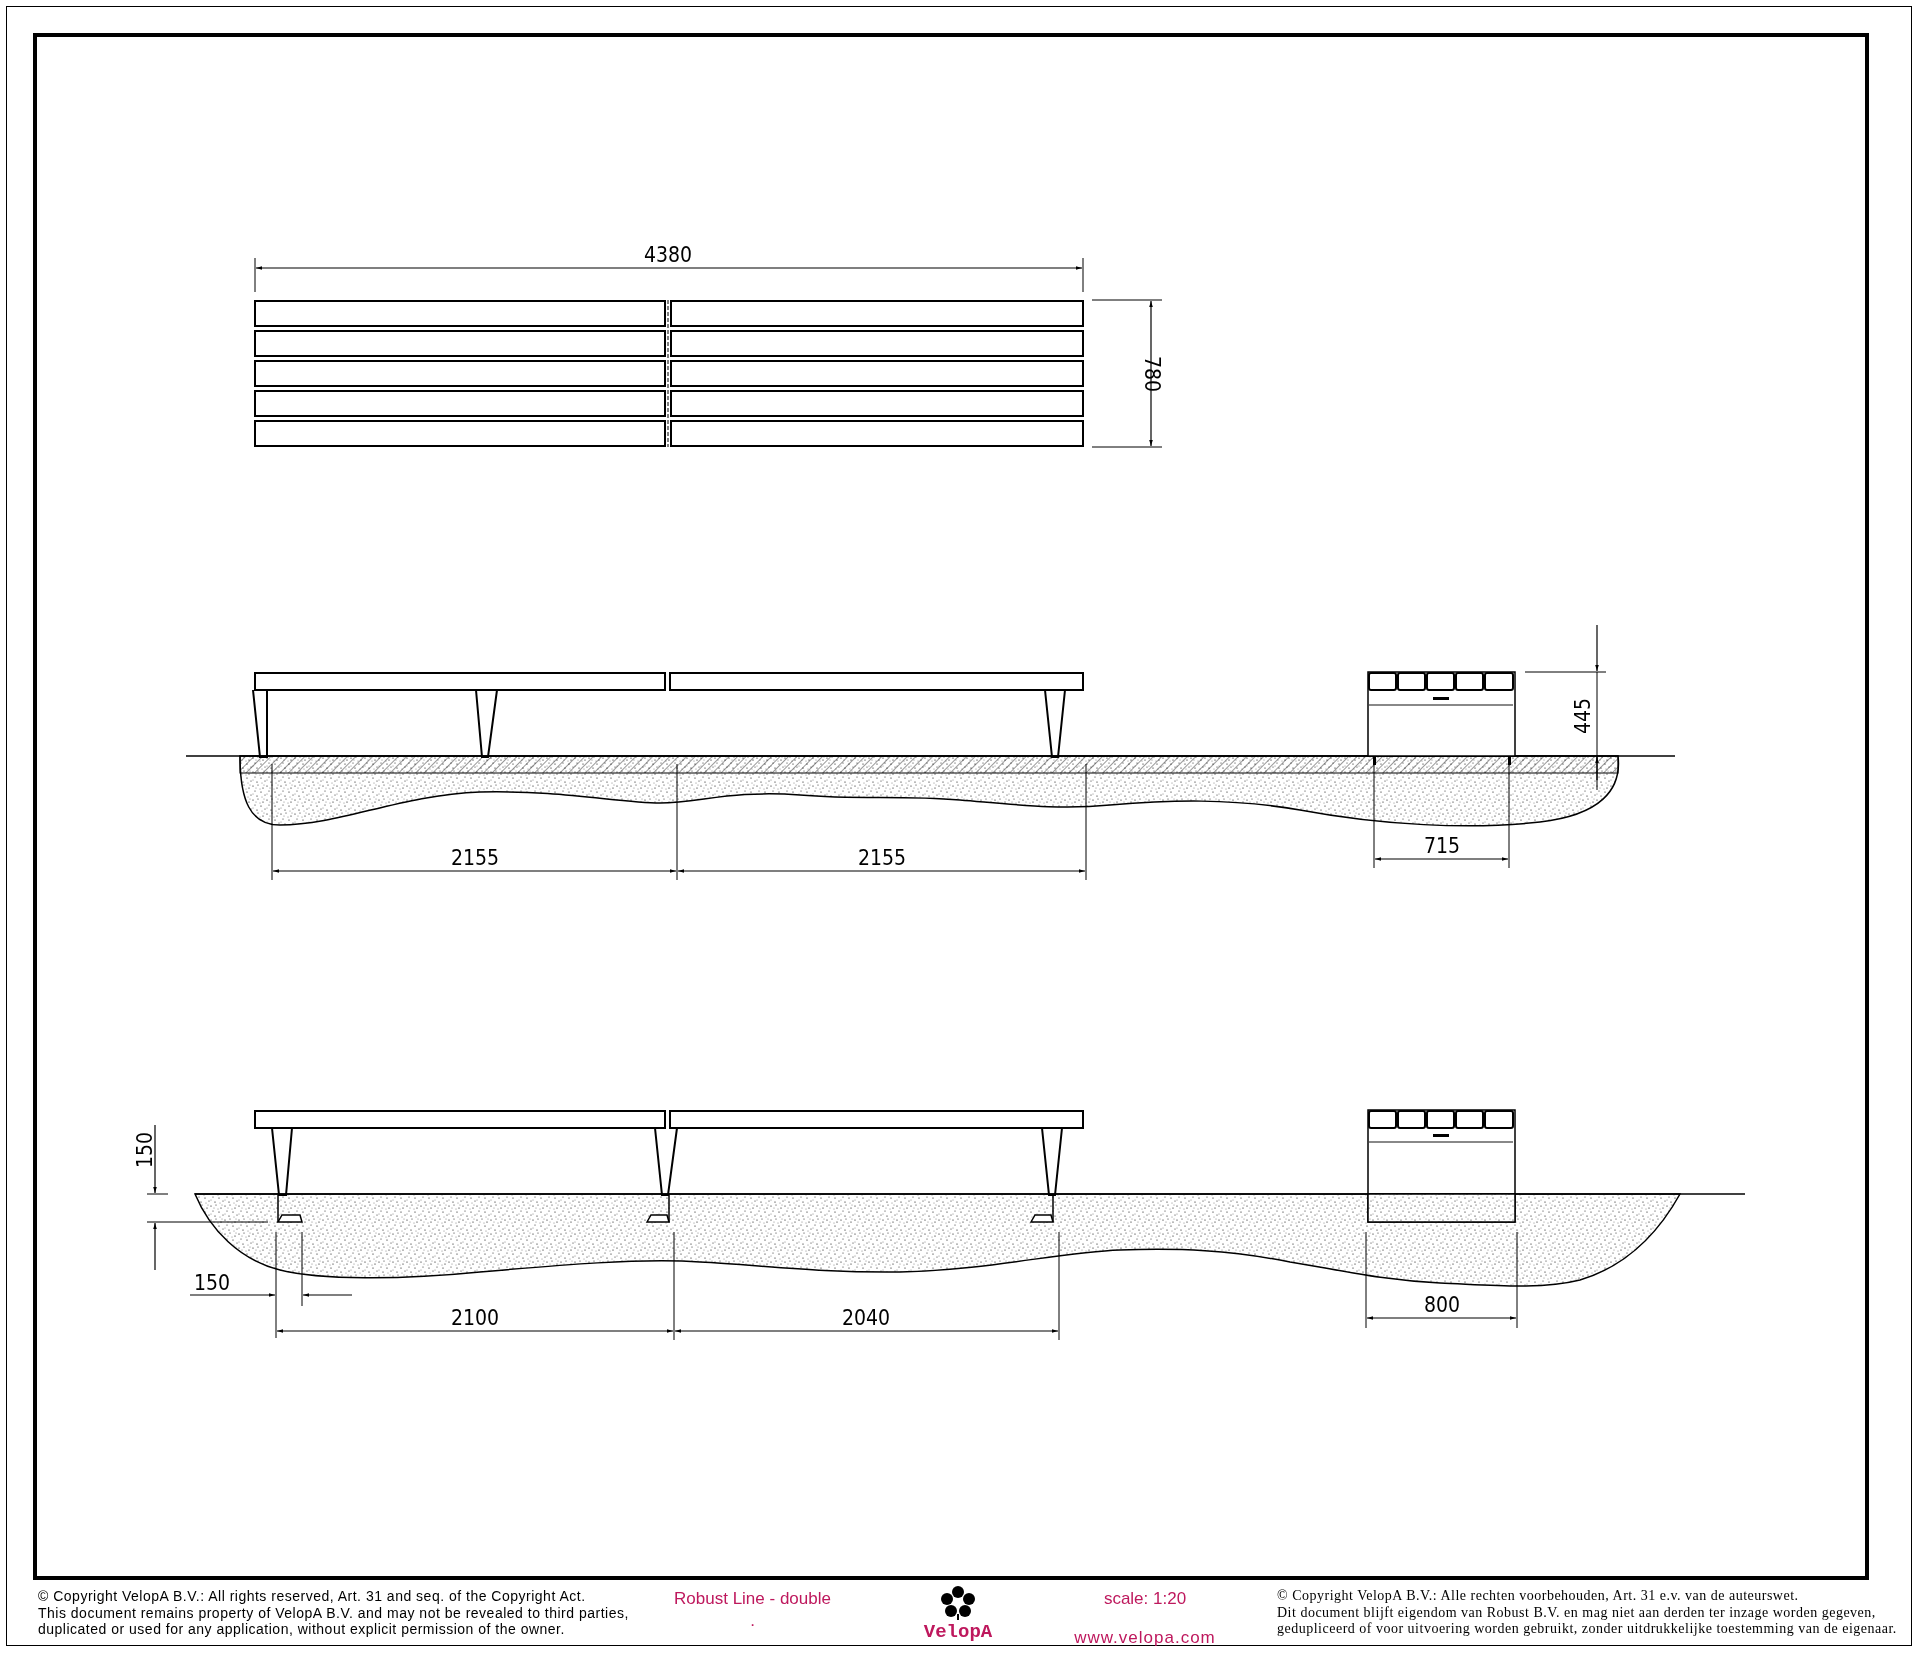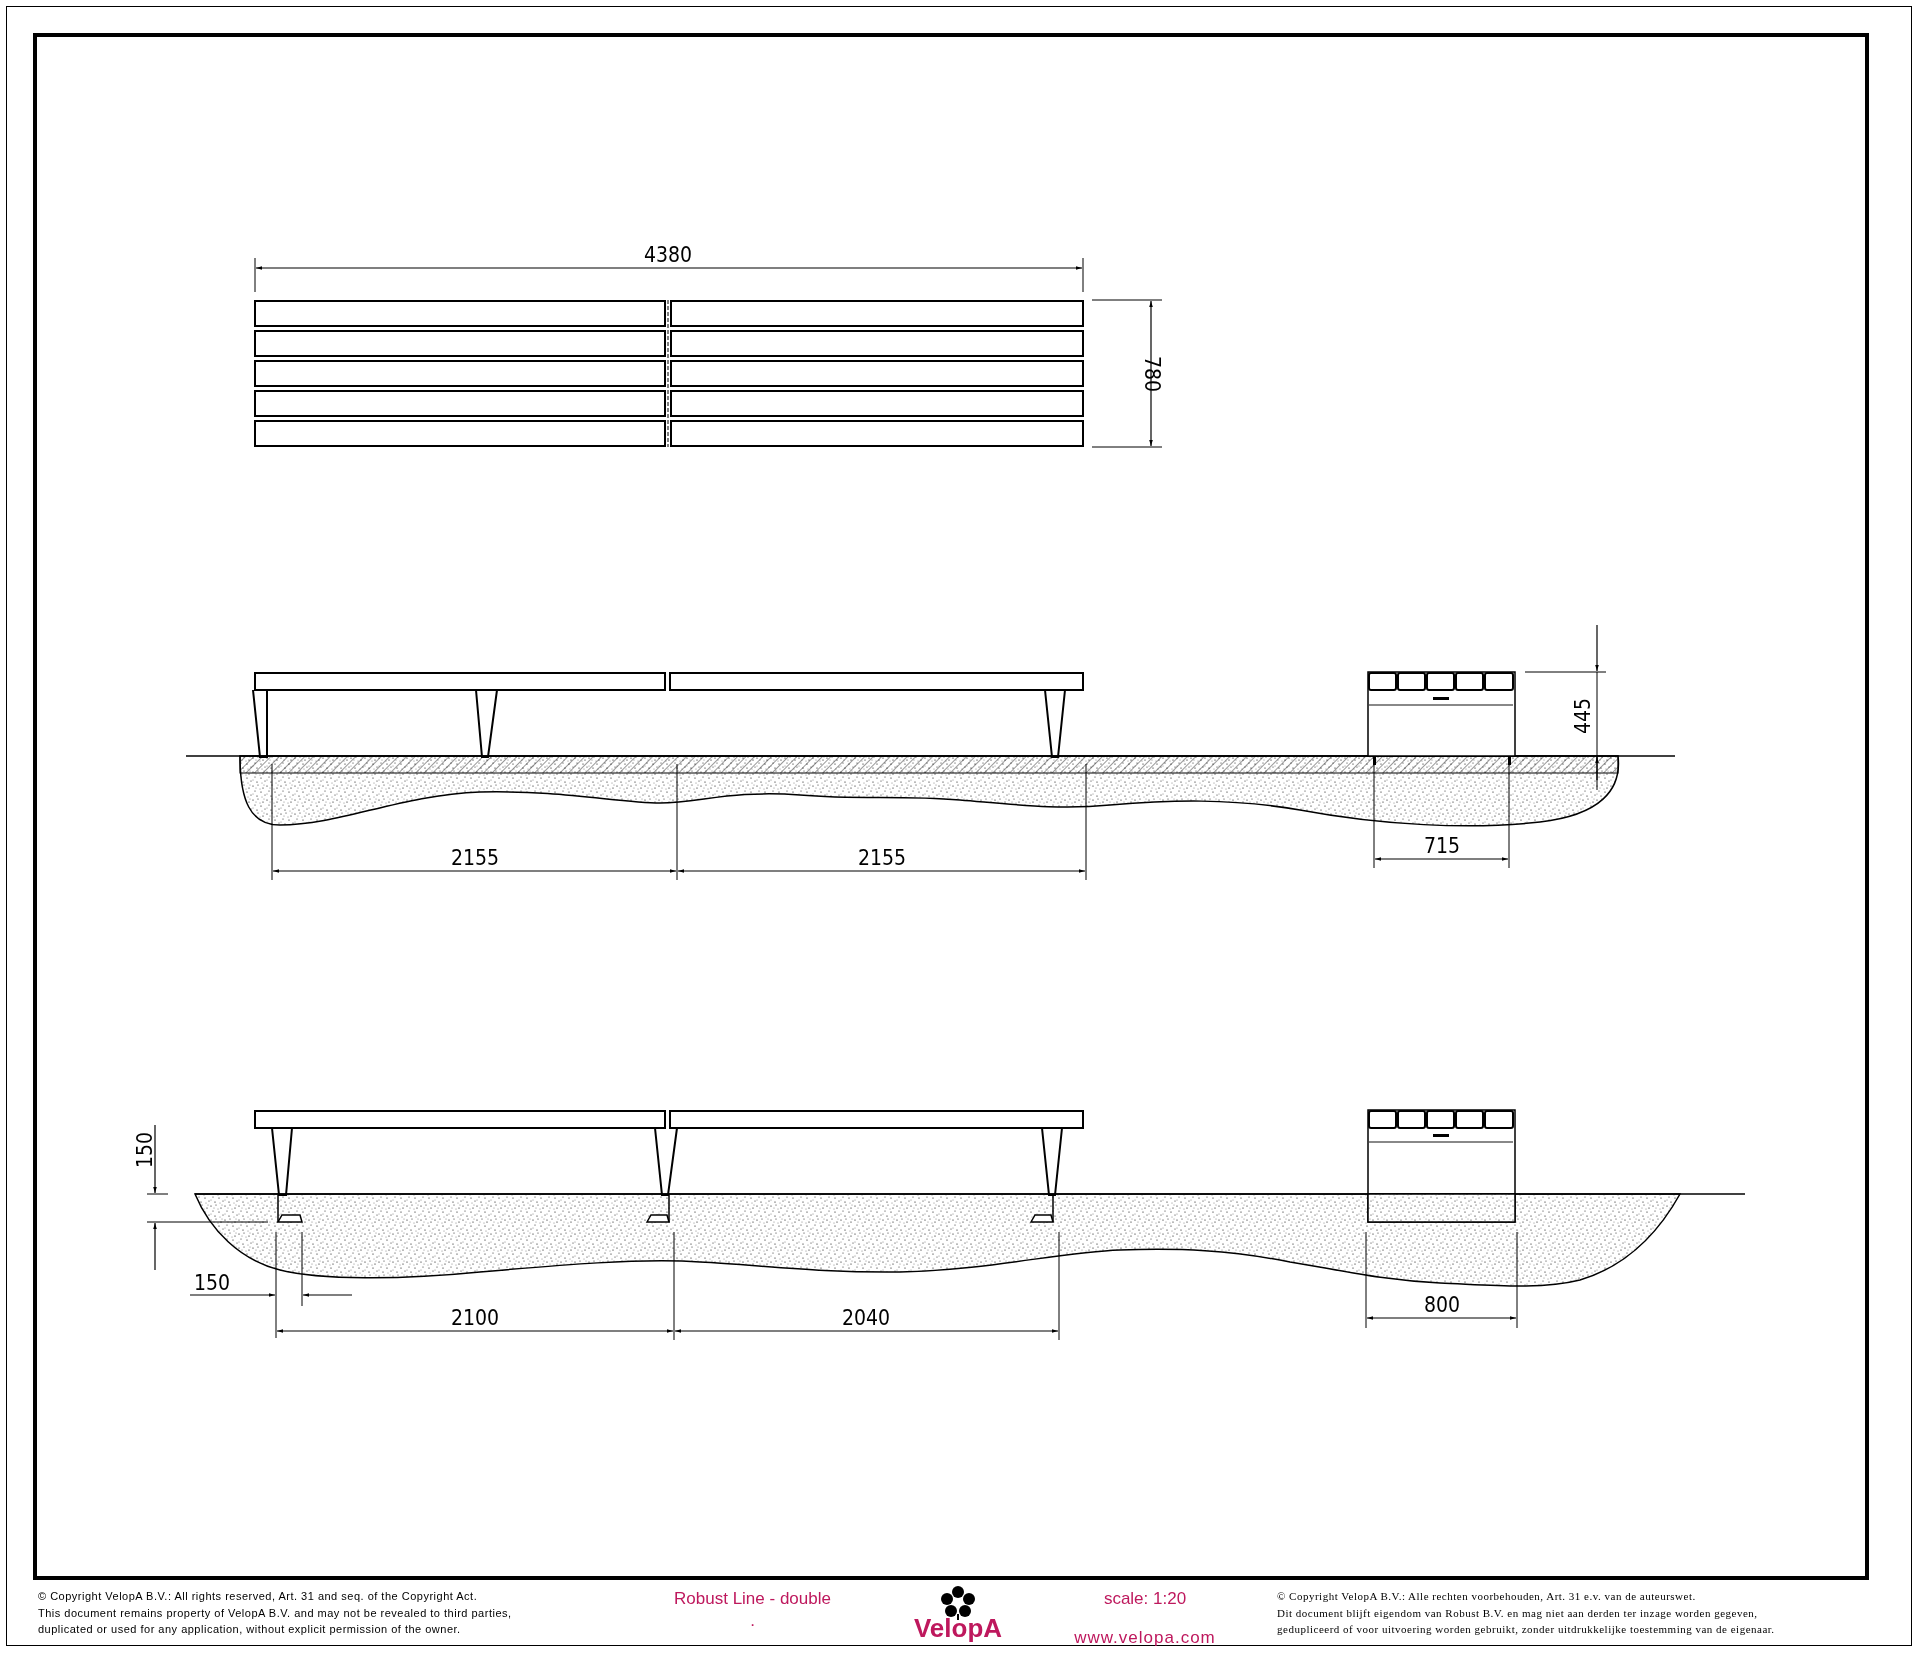--- a/index.html
+++ b/index.html
@@ -1,22 +1,22 @@
 <!DOCTYPE html>
 <html><head>
 <meta charset="utf-8">
 <style>
   html,body{margin:0;padding:0;background:#fff;}
   body{width:1920px;height:1653px;position:relative;overflow:hidden;font-family:"Liberation Sans",sans-serif;}
   .outer{position:absolute;left:6px;top:6px;width:1906px;height:1640px;border:1px solid #000;box-sizing:border-box;}
   .frame{position:absolute;left:33px;top:33px;width:1836px;height:1547px;border:4px solid #000;box-sizing:border-box;}
   svg.drawing{position:absolute;left:0;top:0;}
-  .footer-text{position:absolute;font-size:11px;line-height:16.5px;color:#000;letter-spacing:0.5px;white-space:nowrap;}
+  .footer-text{position:absolute;font-size:14px;line-height:16.5px;color:#000;letter-spacing:0.5px;white-space:nowrap;}
   .title{position:absolute;font-size:17px;color:#be185d;white-space:nowrap;text-align:center;}
-  .logo-text{font-family:Liberation Sans, sans-serif;font-weight:bold;font-size:26px;}
+  .logo-text{font-family:Liberation Mono, monospace;font-weight:bold;font-size:19px;margin-top:8px;}
   .dimtxt{font-family:"DejaVu Sans Condensed","DejaVu Sans",sans-serif;font-size:21px;}
 </style>
 </head>
 <body>
 
 <div class="outer"></div>
 <div class="frame"></div>
 
 <svg class="drawing" width="1920" height="1653" viewBox="0 0 1920 1653">
   <defs>

